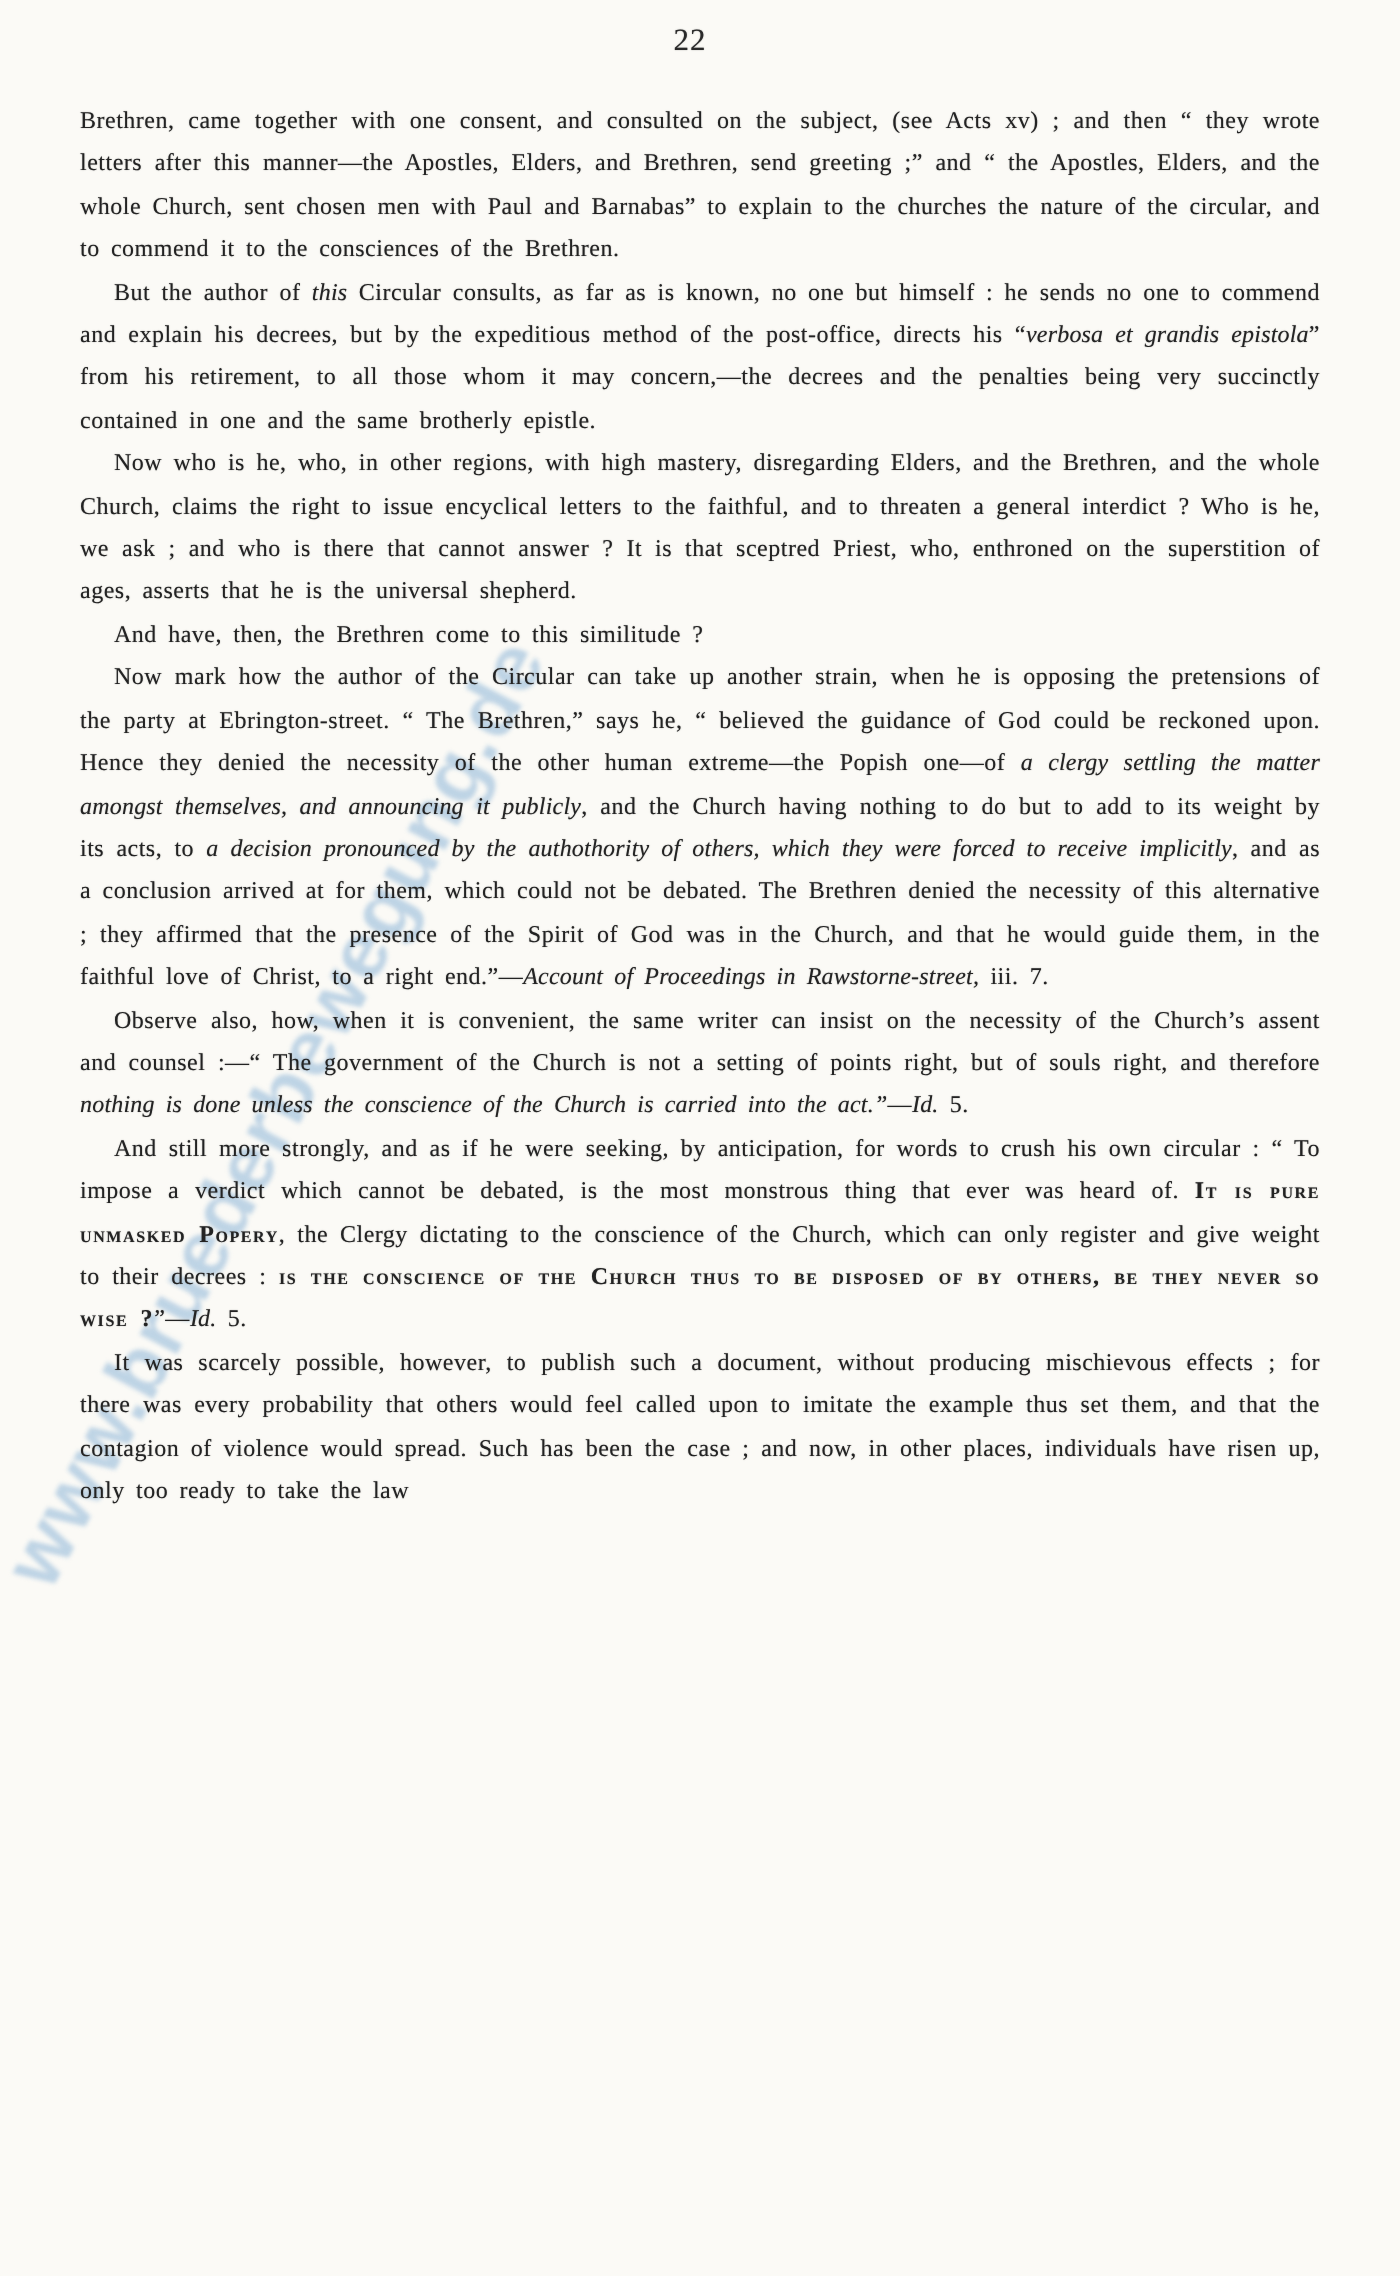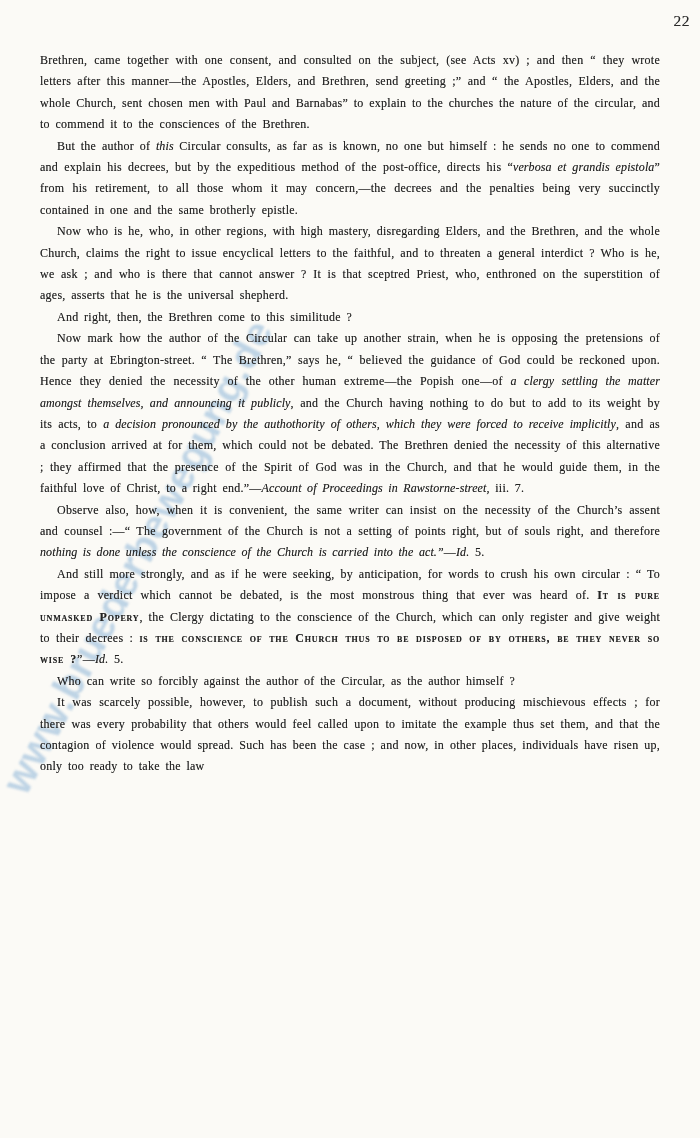--- a/index.html
+++ b/index.html
@@ -14,21 +14,21 @@
     background: #fbfaf6;
     overflow: hidden;
     font-family: "Liberation Serif", "DejaVu Serif", serif;
     color: #232323;
   }
   .page-number {
     position: absolute;
     top: 12px;
     left: 0;
     right: 10px;
-    text-align: right;
+    text-align: center;
     font-size: 15.5px;
     letter-spacing: 0.5px;
     color: #2a2a2a;
     text-shadow: 0 0 0.6px rgba(40,40,40,0.55);
   }
   .text-block {
     position: absolute;
     top: 50px;
     left: 40px;
     width: 620px;
@@ -74,20 +74,19 @@
 </head>
 <body>
 
 <div class="page">
   <div class="watermark">www.bruederbewegung.de</div>
   <div class="page-number">22</div>
   <div class="text-block">
       <p class="para"><span class="run-normal">Brethren, came together with one consent, and consulted on the subject, (see Acts xv) ; and then “ they wrote letters after this manner—the Apostles, Elders, and Brethren, send greeting ;” and “ the Apostles, Elders, and the whole Church, sent chosen men with Paul and Barnabas” to explain to the churches the nature of the circular, and to commend it to the consciences of the Brethren.</span></p>
       <p class="para indent"><span class="run-normal">But the author of </span><span class="run-italic">this</span><span class="run-normal"> Circular consults, as far as is known, no one but himself : he sends no one to commend and explain his decrees, but by the expeditious method of the post-office, directs his “</span><span class="run-italic">verbosa et grandis epistola</span><span class="run-normal">” from his retirement, to all those whom it may concern,—the decrees and the penalties being very succinctly contained in one and the same brotherly epistle.</span></p>
       <p class="para indent"><span class="run-normal">Now who is he, who, in other regions, with high mastery, disregarding Elders, and the Brethren, and the whole Church, claims the right to issue encyclical letters to the faithful, and to threaten a general interdict ? Who is he, we ask ; and who is there that cannot answer ?  It is that sceptred Priest, who, enthroned on the superstition of ages, asserts that he is the universal shepherd.</span></p>
-      <p class="para indent"><span class="run-normal">And right, then, the Brethren come to this similitude ?</span></p>
+      <p class="para indent"><span class="run-normal">And have, then, the Brethren come to this similitude ?</span></p>
       <p class="para indent"><span class="run-normal">Now mark how the author of the Circular can take up another strain, when he is opposing the pretensions of the party at Ebrington-street. “ The Brethren,” says he, “ believed the guidance of God could be reckoned upon.  Hence they denied the necessity of the other human extreme—the Popish one—of </span><span class="run-italic">a clergy settling the matter amongst themselves, and announcing it publicly</span><span class="run-normal">, and the Church having nothing to do but to add to its weight by its acts, to </span><span class="run-italic">a decision pronounced by the authothority of others, which they were forced to receive implicitly</span><span class="run-normal">, and as a conclusion arrived at for them, which could not be debated.  The Brethren denied the necessity of this alternative ; they affirmed that the presence of the Spirit of God was in the Church, and that he would guide them, in the faithful love of Christ, to a right end.”—</span><span class="run-italic">Account of Proceedings in Rawstorne-street,</span><span class="run-normal"> iii. 7.</span></p>
       <p class="para indent"><span class="run-normal">Observe also, how, when it is convenient, the same writer can insist on the necessity of the Church’s assent and counsel :—“ The government of the Church is not a setting of points right, but of souls right, and therefore </span><span class="run-italic">nothing is done unless the conscience of the Church is carried into the act.”</span><span class="run-normal">—</span><span class="run-italic">Id.</span><span class="run-normal"> 5.</span></p>
       <p class="para indent"><span class="run-normal">And still more strongly, and as if he were seeking, by anticipation, for words to crush his own circular : “ To impose a verdict which cannot be debated, is the most monstrous thing that ever was heard of.  </span><span class="run-smallcaps">It is pure unmasked Popery</span><span class="run-normal">, the Clergy dictating to the conscience of the Church, which can only register and give weight to their decrees : </span><span class="run-smallcaps">is the conscience of the Church thus to be disposed of by others, be they never so wise ?</span><span class="run-normal">”—</span><span class="run-italic">Id.</span><span class="run-normal"> 5.</span></p>
-      <p class="para indent"><span class="run-normal">Who can write so forcibly against the author of the Circular, as the author himself ?</span></p>
       <p class="para indent"><span class="run-normal">It was scarcely possible, however, to publish such a document, without producing mischievous effects ; for there was every probability that others would feel called upon to imitate the example thus set them, and that the contagion of violence would spread.  Such has been the case ; and now, in other places, individuals have risen up, only too ready to take the law</span></p>
     </div>
 </div>
 
 </body></html>

